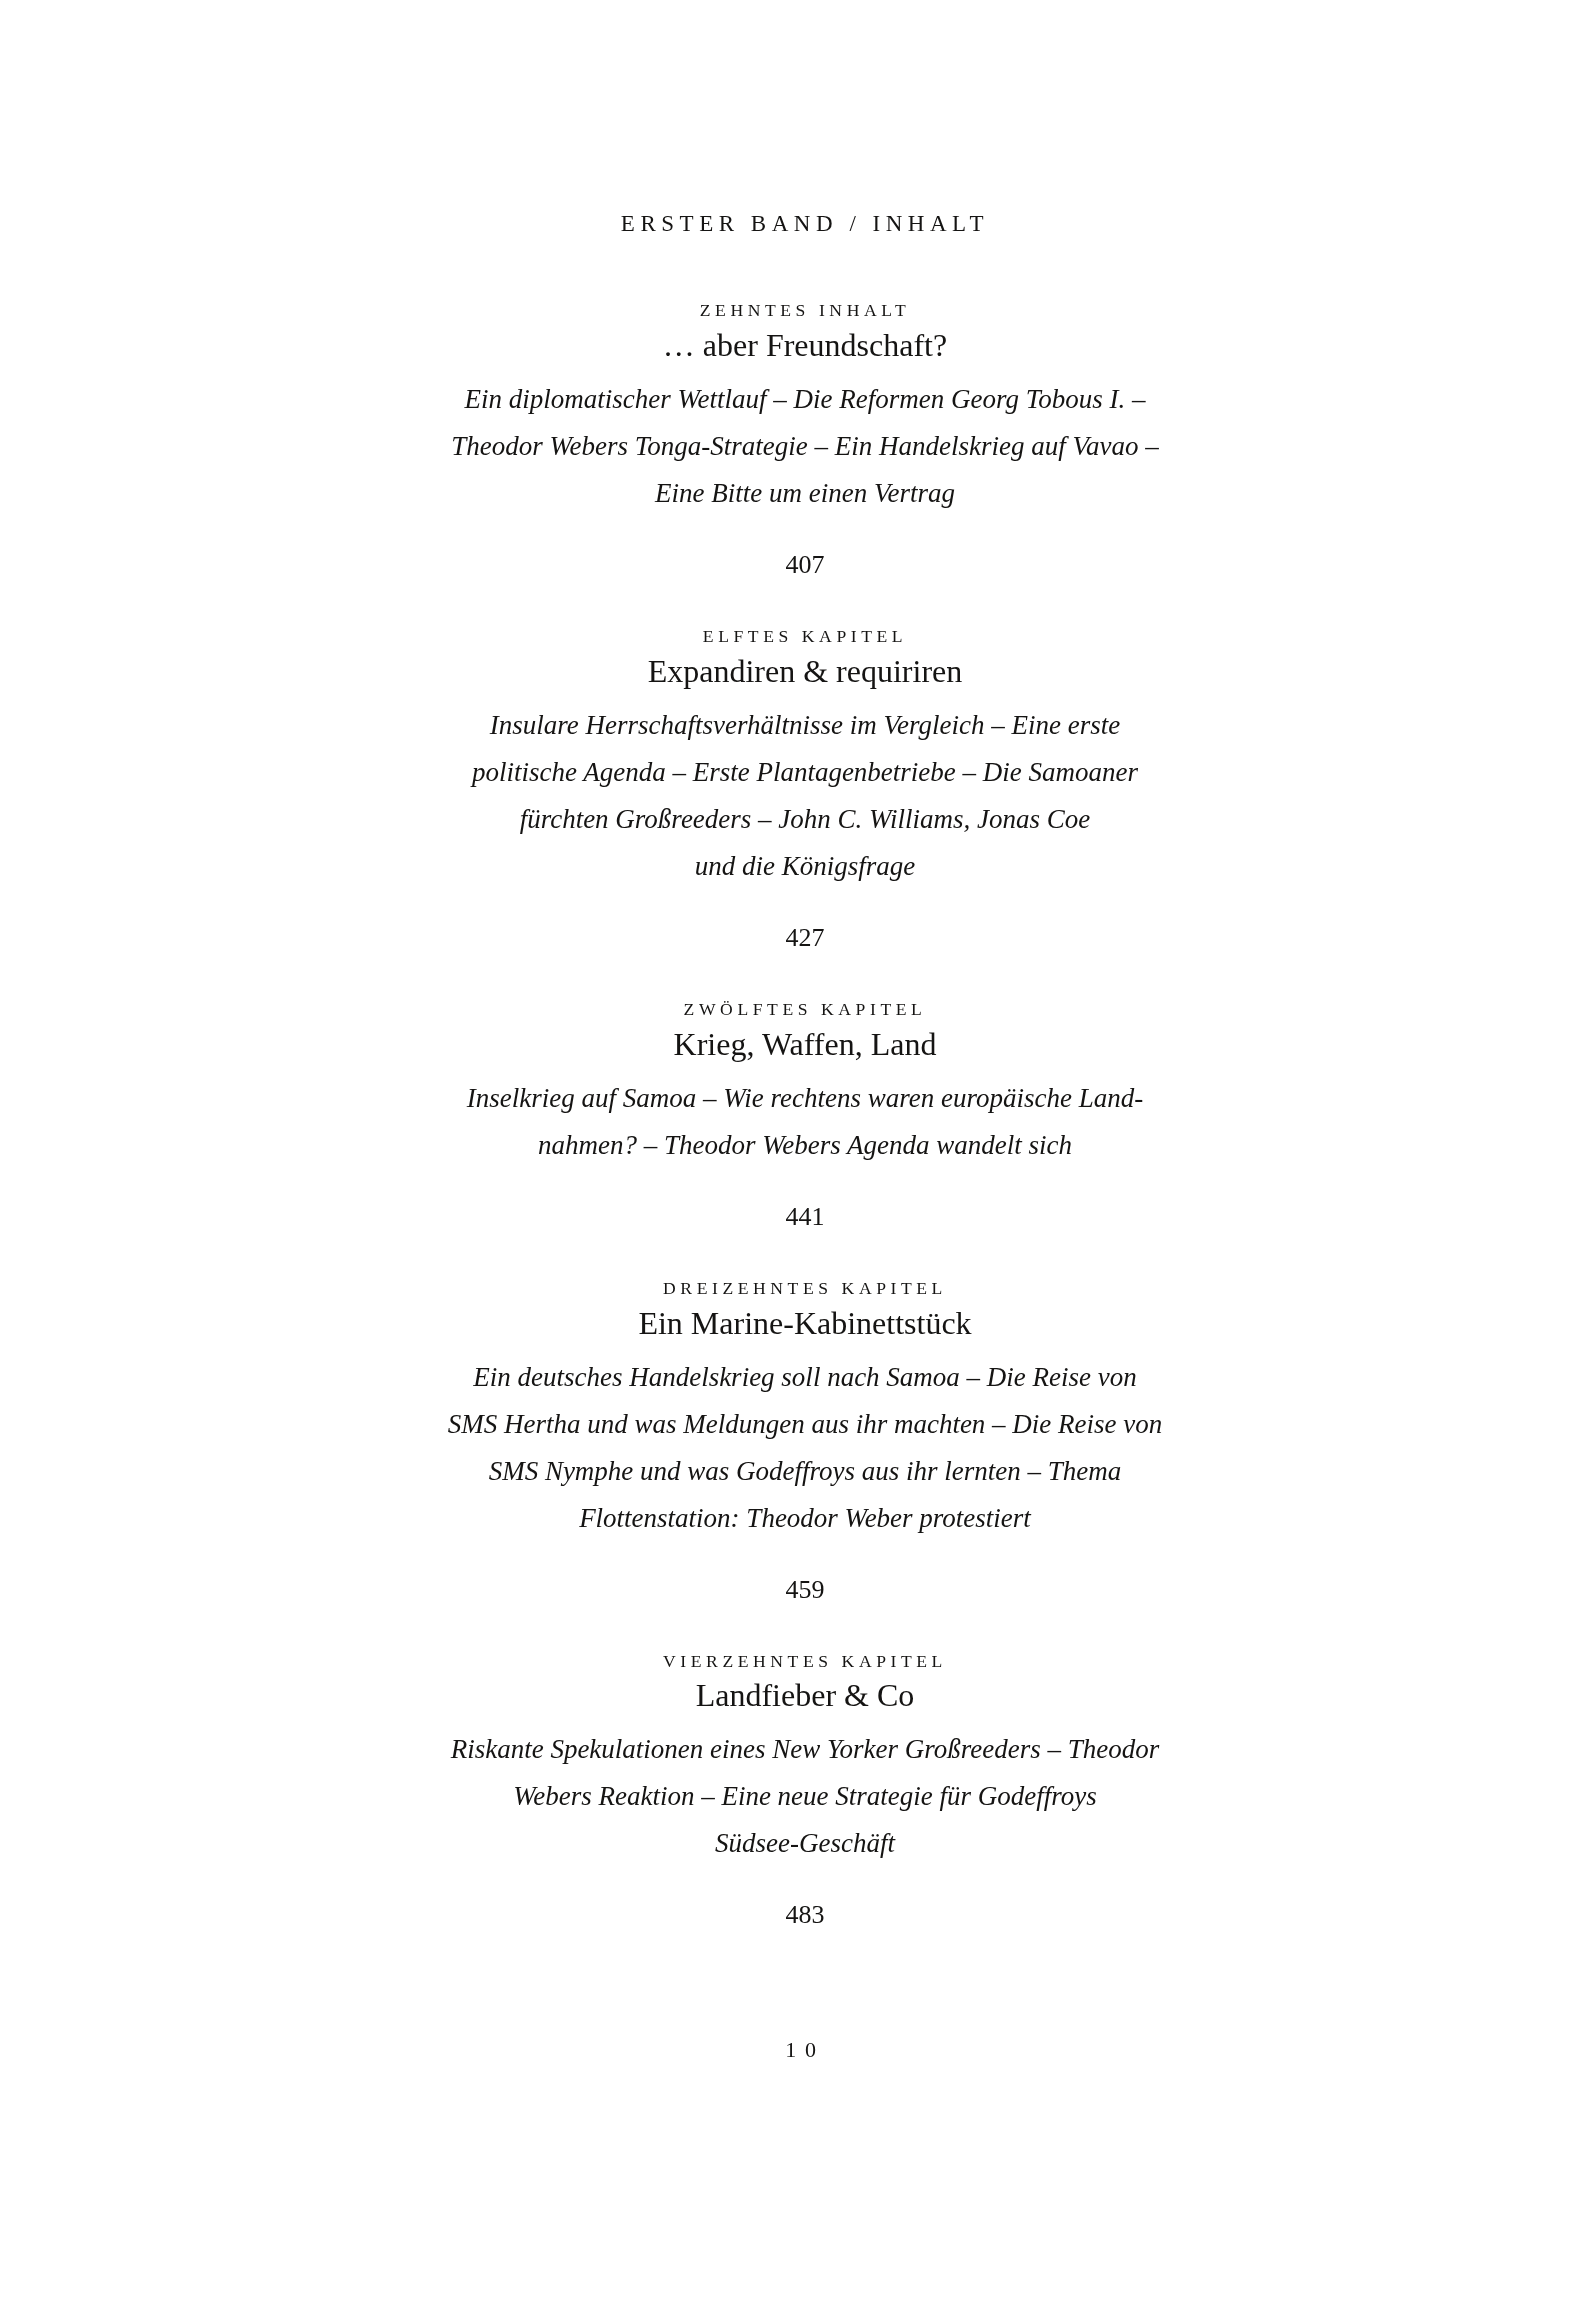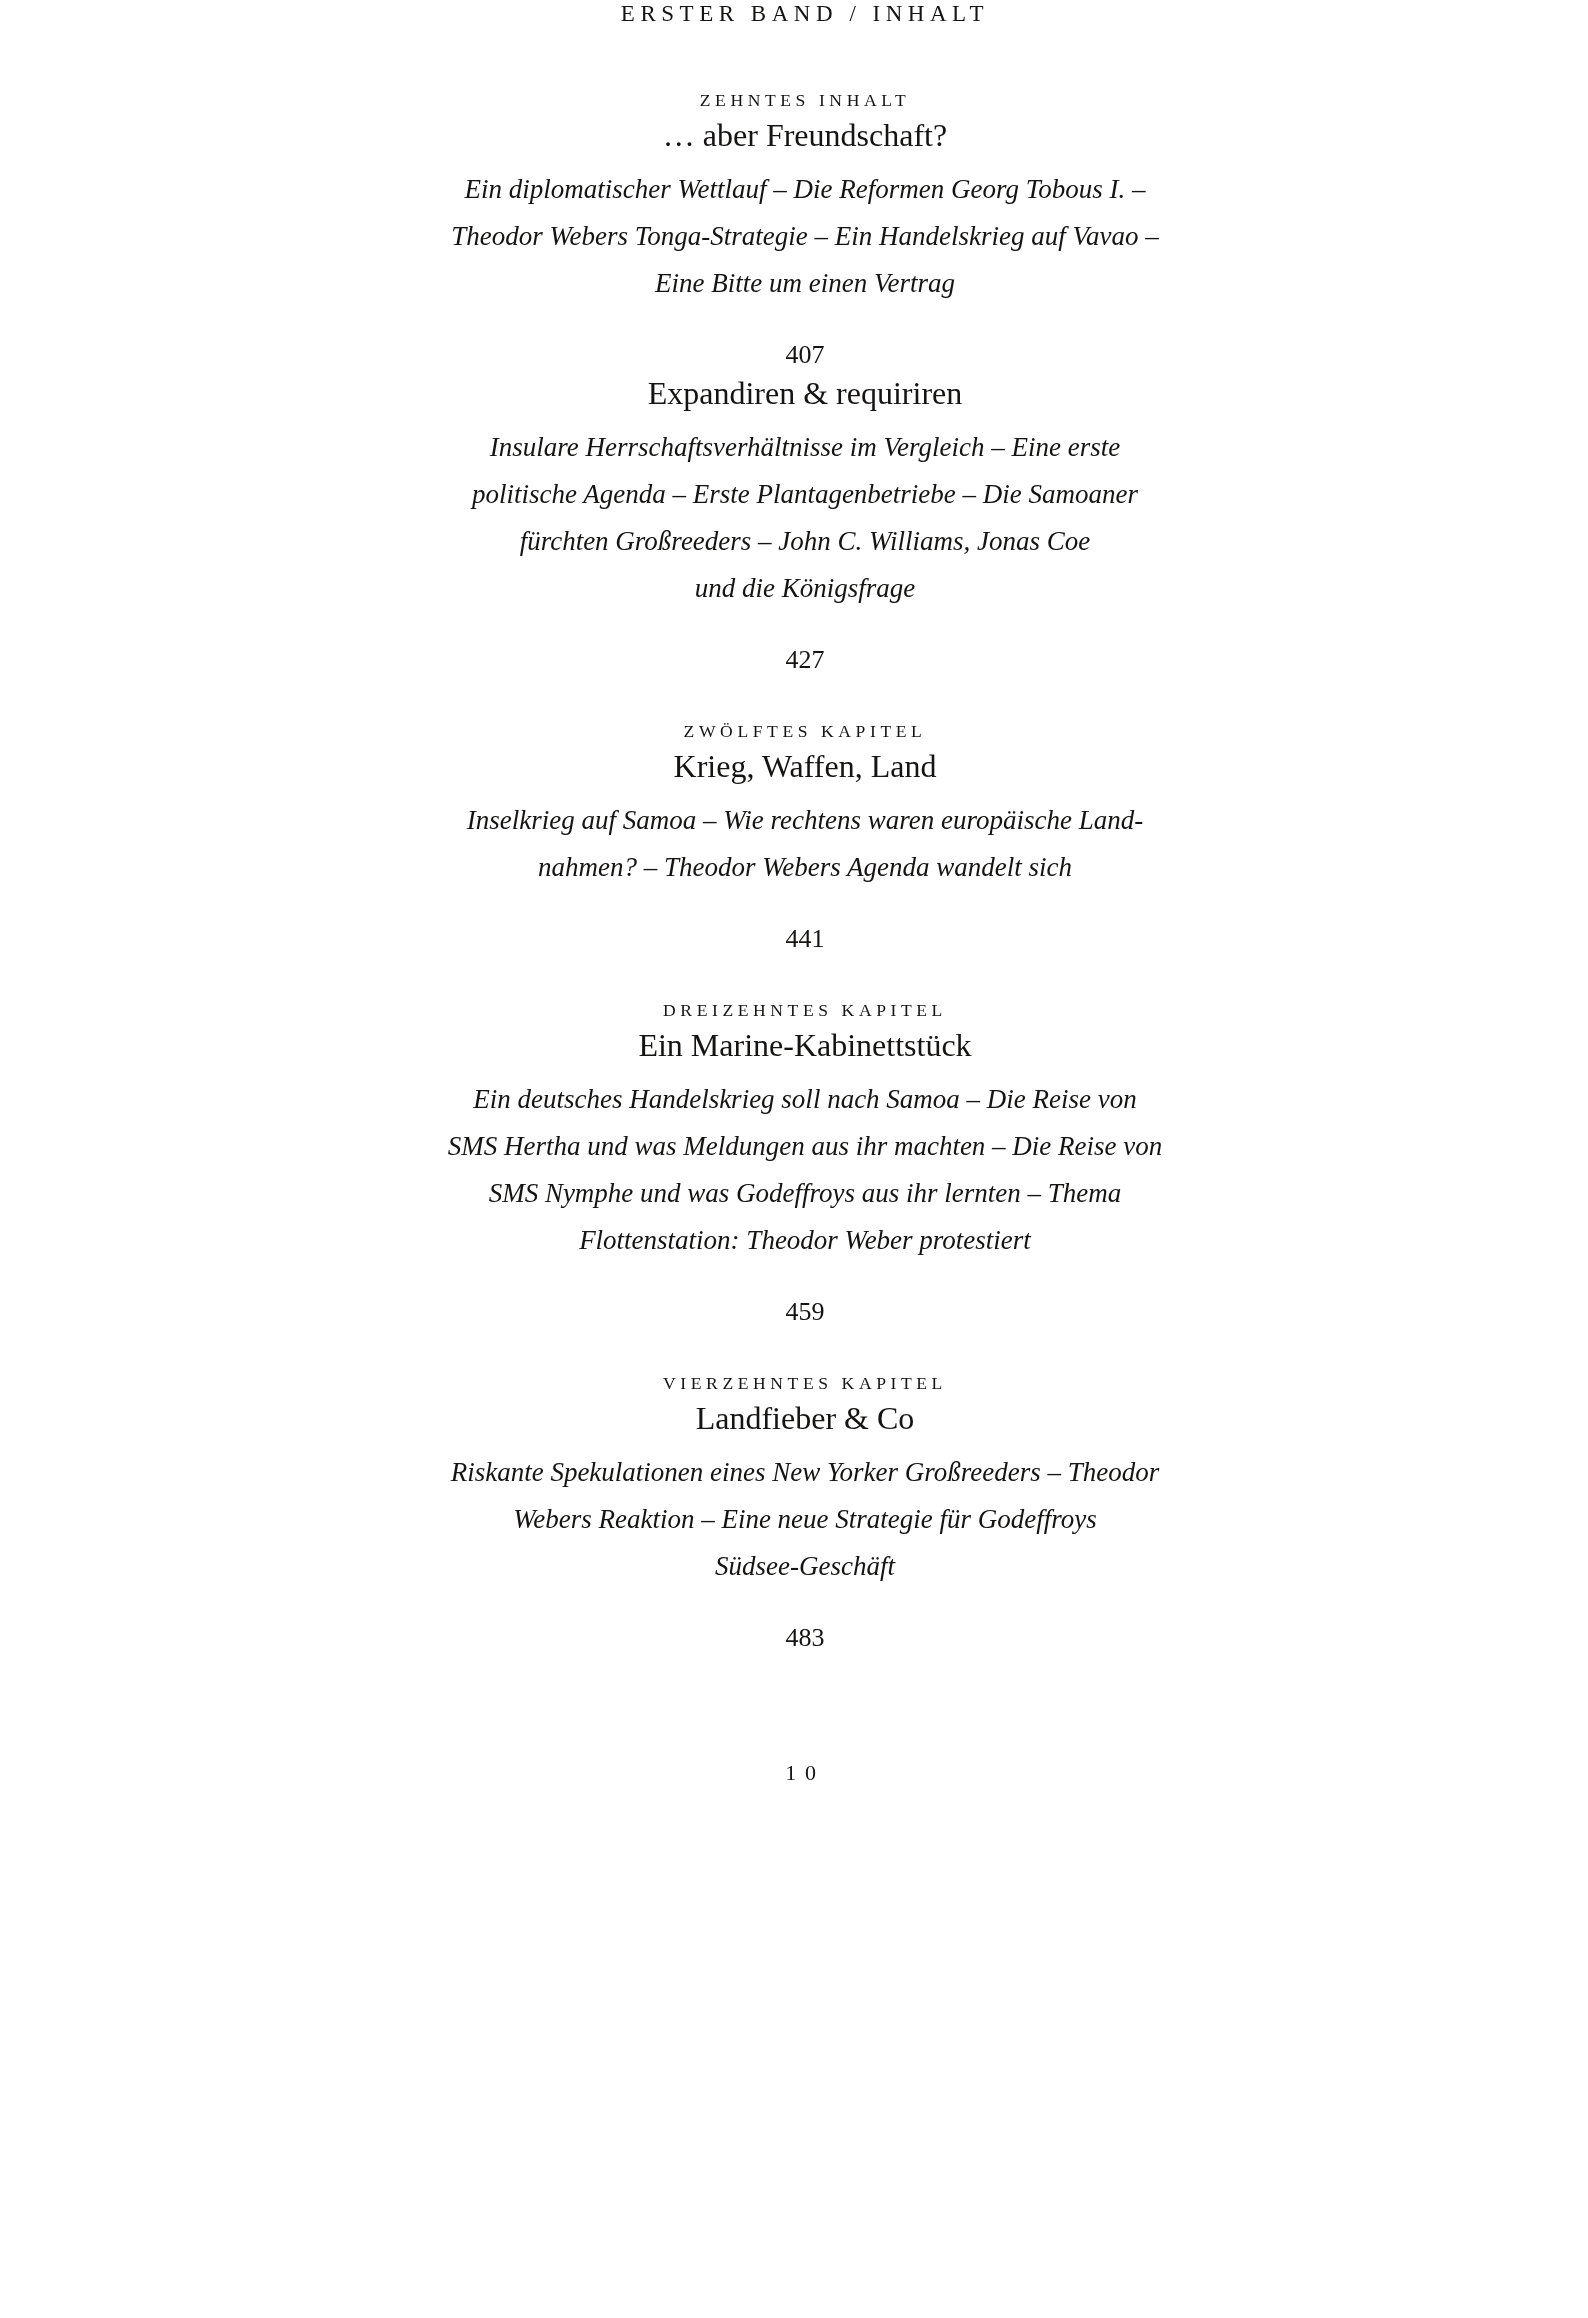--- a/index.html
+++ b/index.html
@@ -12,20 +12,21 @@
     background: #ffffff;
     color: #151413;
     font-family: "Liberation Serif", "DejaVu Serif", serif;
     -webkit-font-smoothing: antialiased;
   }
   .page {
     position: relative;
     left: 11px;
     width: 955px;
     margin: 0 auto;
+    padding-top: 210px;
     text-align: center;
   }
   .page-header {
     font-size: 23px;
     line-height: 28px;
     letter-spacing: 0.24em;
     white-space: nowrap;
   }
   .chapter-label {
     margin-top: 46px;
@@ -78,20 +79,21 @@
     <div class="chapter-title">… aber Freundschaft?</div>
     <div class="chapter-subtitle">
       <div class="subtitle-line">Ein diplomatischer Wettlauf – Die Reformen Georg Tobous I. –</div>
       <div class="subtitle-line">Theodor Webers Tonga-Strategie – Ein Handelskrieg auf Vavao –</div>
       <div class="subtitle-line">Eine Bitte um einen Vertrag</div>
     </div>
     <div class="chapter-page">407</div>
   </div>
 
   <div class="chapter">
+    <div class="chapter-label">ELFTES KAPITEL</div>
     <div class="chapter-title">Expandiren &amp; requiriren</div>
     <div class="chapter-subtitle">
       <div class="subtitle-line">Insulare Herrschaftsverhältnisse im Vergleich – Eine erste</div>
       <div class="subtitle-line">politische Agenda – Erste Plantagenbetriebe – Die Samoaner</div>
       <div class="subtitle-line">fürchten Großreeders – John C. Williams, Jonas Coe</div>
       <div class="subtitle-line">und die Königsfrage</div>
     </div>
     <div class="chapter-page">427</div>
   </div>
 

